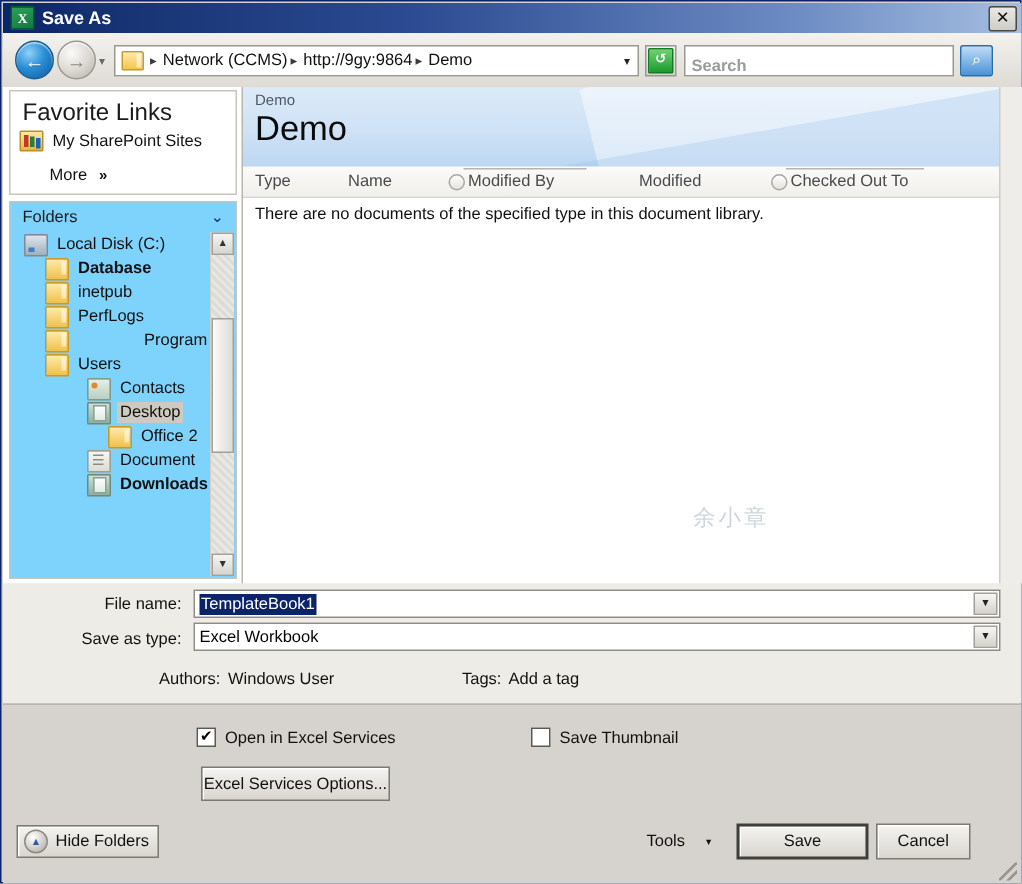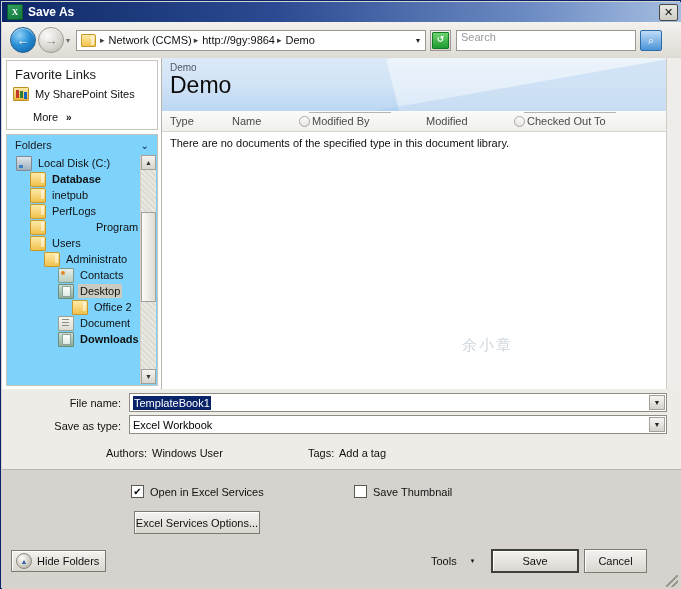--- a/index.html
+++ b/index.html
@@ -86,41 +86,41 @@
     display:flex;align-items:center;justify-content:center;cursor:pointer;
   }
   #refreshbtn .rglyph{
     width:15px;height:15px;background:linear-gradient(to bottom,#6fd36f,#1d9a31);
     border:1px solid #157a26;border-radius:1px;
     color:#fff;font-size:9px;font-weight:bold;line-height:13px;text-align:center;
   }
   #searchbox{
     margin-left:5px;height:21px;width:180px;box-sizing:border-box;
     background:#fff;border:1px solid #9a988f;
-    display:flex;align-items:flex-start;padding-left:4px;
+    display:flex;align-items:flex-end;padding-left:4px;font-weight:bold;
   }
   #searchbox .sp{color:#9b9b9b;font-size:11px;}
   #searchgo{
     margin-left:4px;width:22px;height:21px;box-sizing:border-box;
     background:linear-gradient(to bottom,#bfdcf7,#4b93d8);
     border:1px solid #2b6da8;border-radius:2px;
     display:flex;align-items:center;justify-content:center;cursor:pointer;
     color:#fff;font-size:11px;
   }
   
   #bodyarea{position:absolute;left:1px;top:57px;width:679px;height:331px;background:#fff;}
   #leftpane{
     position:absolute;left:0;top:0;width:160px;height:331px;
     background:#fff;border-right:1px solid #b9b6ae;box-sizing:border-box;
   }
   #favbox{
     position:absolute;left:4px;top:2px;width:152px;height:70px;
     border:1px solid #c7c4bc;background:#fff;box-sizing:border-box;
   }
-  #favtitle{position:absolute;left:8px;top:6px;font-size:13px;color:#1b1b1b;}
+  #favtitle{position:absolute;left:8px;top:6px;font-size:16px;color:#1b1b1b;}
   .favrow{position:absolute;display:flex;align-items:center;cursor:pointer;}
   #favrow1{left:6px;top:26px;}
   #favrow2{left:26px;top:50px;}
   .sp-icon{
     width:14px;height:12px;margin-right:6px;position:relative;
     background:linear-gradient(to bottom,#ffe9a8,#e8b63c);
     border:1px solid #bd8f22;border-radius:1px;
   }
   .sp-icon:before{
     content:"";position:absolute;left:2px;top:2px;width:3px;height:8px;background:#c0392b;
@@ -409,24 +409,20 @@
               <span class="tlabel">PerfLogs</span>
             </div>
             <div class="tnode" style="padding-left: 22px; gap: 44px;">
               <span class="ic ic-folder"></span>
               <span class="tlabel">Program Files</span>
             </div>
             <div class="tnode" style="padding-left: 22px;">
               <span class="ic ic-folder"></span>
               <span class="tlabel">Users</span>
             </div>
-            <div class="tnode" style="padding-left: 36px;">
-              <span class="ic ic-folder"></span>
-              <span class="tlabel">Administrato</span>
-            </div>
             <div class="tnode" style="padding-left: 50px;">
               <span class="ic ic-contacts"></span>
               <span class="tlabel">Contacts</span>
             </div>
             <div class="tnode selected" style="padding-left: 50px;">
               <span class="ic ic-special"></span>
               <span class="tlabel">Desktop</span>
             </div>
             <div class="tnode" style="padding-left: 64px;">
               <span class="ic ic-folder"></span>

